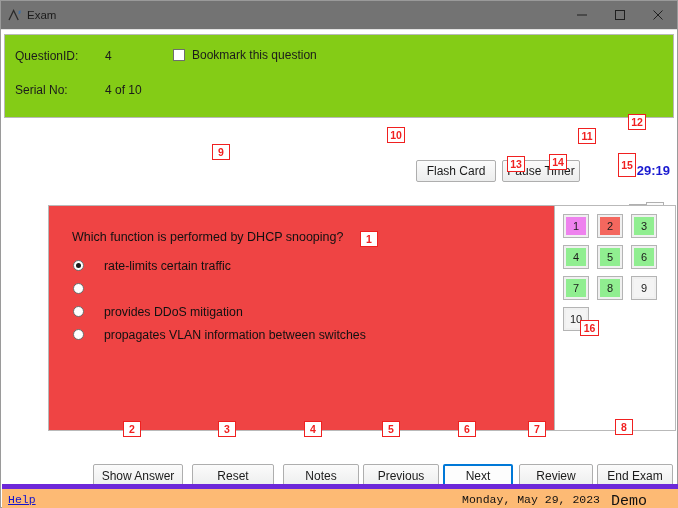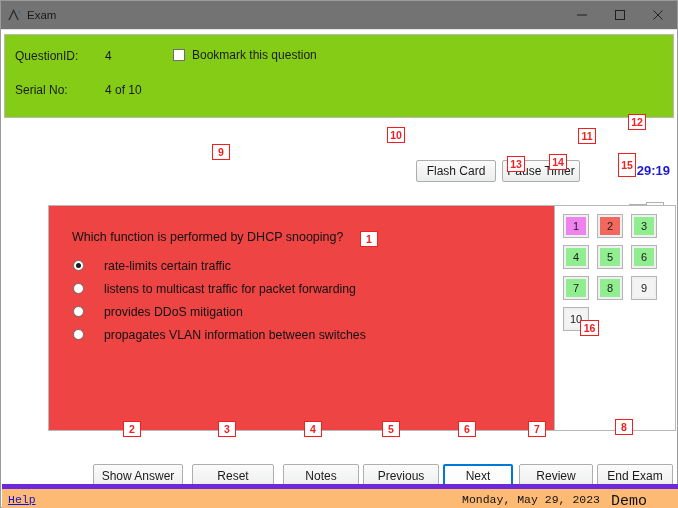--- a/index.html
+++ b/index.html
@@ -181,21 +181,20 @@
   <div class="main">
     <div class="qpanel">
       <div class="qtext">Which function is performed by DHCP snooping?</div>
       <div class="opts" id="options-list">
           <div class="opt">
             <span class="radio sel"></span>
             <span class="opt-text">rate-limits certain traffic</span>
           </div>
           <div class="opt">
             <span class="radio"></span>
-            <span class="opt-text">listens to multicast traffic for packet forwarding</span>
           </div>
           <div class="opt">
             <span class="radio"></span>
             <span class="opt-text">provides DDoS mitigation</span>
           </div>
           <div class="opt">
             <span class="radio"></span>
             <span class="opt-text">propagates VLAN information between switches</span>
           </div>
         </div>

